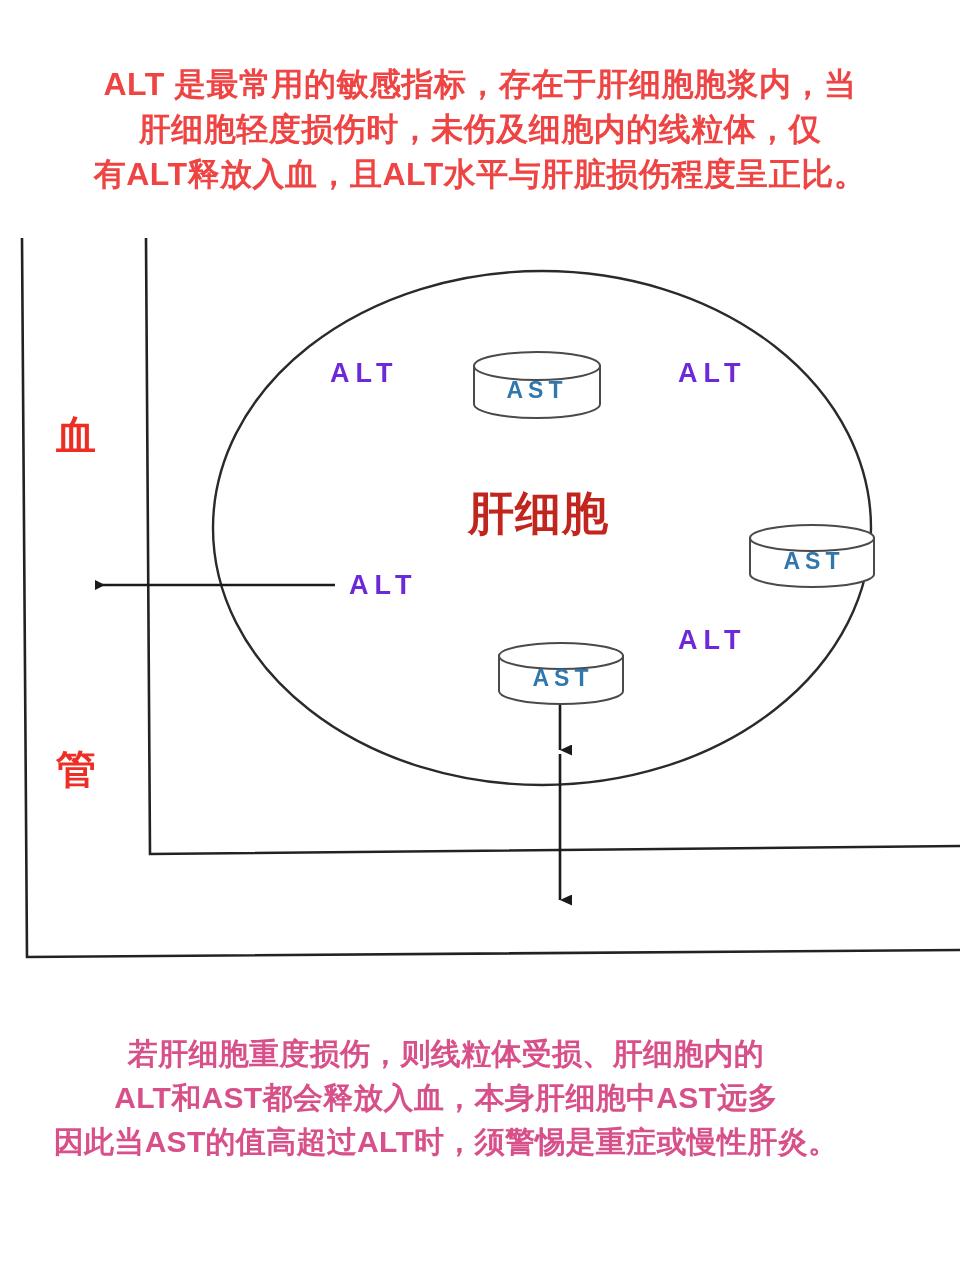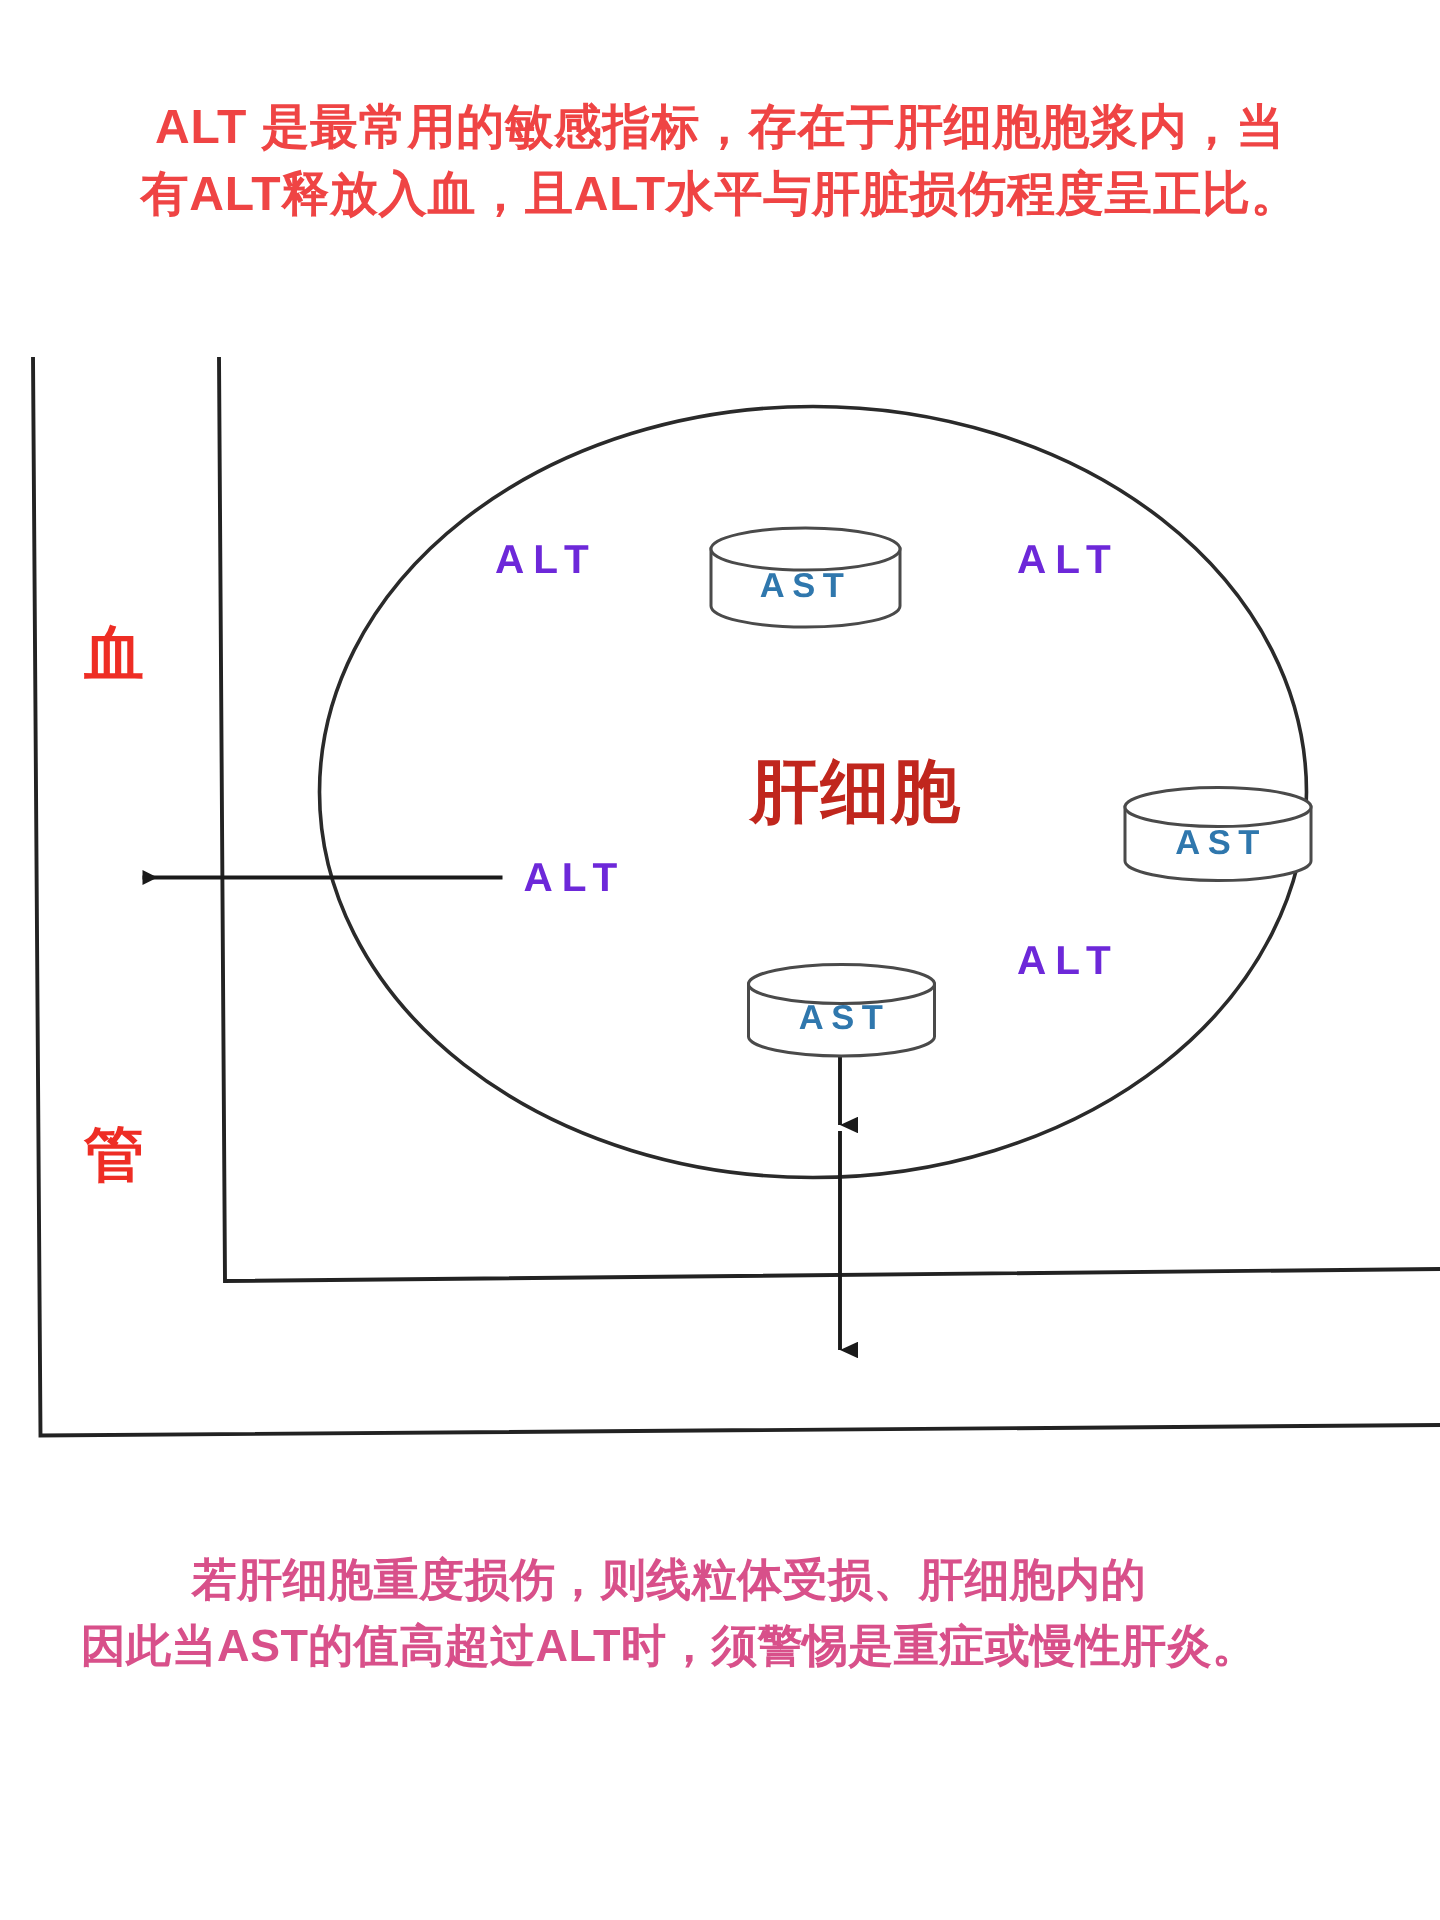--- a/index.html
+++ b/index.html
@@ -85,20 +85,21 @@
     font-size: 46px;
     color: #c0261d;
     letter-spacing: 1px;
   }
 </style>
 </head>
 <body>
 
 <div id="top-caption">
   <span class="cap-line">ALT 是最常用的敏感指标，存在于肝细胞胞浆内，当</span>
+  <span class="cap-line">肝细胞轻度损伤时，未伤及细胞内的线粒体，仅</span>
   <span class="cap-line">有ALT释放入血，且ALT水平与肝脏损伤程度呈正比。</span>
 </div>
 
 <div id="diagram">
 
   <svg width="960" height="790" viewBox="0 0 960 790">
     <defs>
       <marker id="arrowLeft" markerWidth="12" markerHeight="12" refX="10" refY="5" orient="auto" markerUnits="userSpaceOnUse">
         <path d="M10,0 L10,10 L0,5 z" fill="#1a1a1a"></path>
       </marker>
@@ -139,24 +140,25 @@
   </svg>
 
   <div class="lbl alt-label" style="left:330px; top:136px;">ALT</div>
 
   <div class="lbl alt-label" style="left:678px; top:136px;">ALT</div>
 
   <div class="lbl alt-label" style="left:349px; top:348px;">ALT</div>
 
   <div class="lbl alt-label" style="left:678px; top:403px;">ALT</div>
 
-  <div class="lbl cell-label" style="left:500px; top:261px;margin-top:14px;">肝细胞</div>
+  <div class="lbl cell-label" style="left:468px; top:261px;">肝细胞</div>
 
   <div class="lbl vessel-label" style="left:56px; top:186px;">血</div>
 
   <div class="lbl vessel-label" style="left:56px; top:520px;">管</div>
 
 </div>
 
 <div id="bottom-caption">
   <span class="cap-line">若肝细胞重度损伤，则线粒体受损、肝细胞内的</span>
+  <span class="cap-line">ALT和AST都会释放入血，本身肝细胞中AST远多</span>
   <span class="cap-line">因此当AST的值高超过ALT时，须警惕是重症或慢性肝炎。</span>
 </div>
 
 </body></html>

